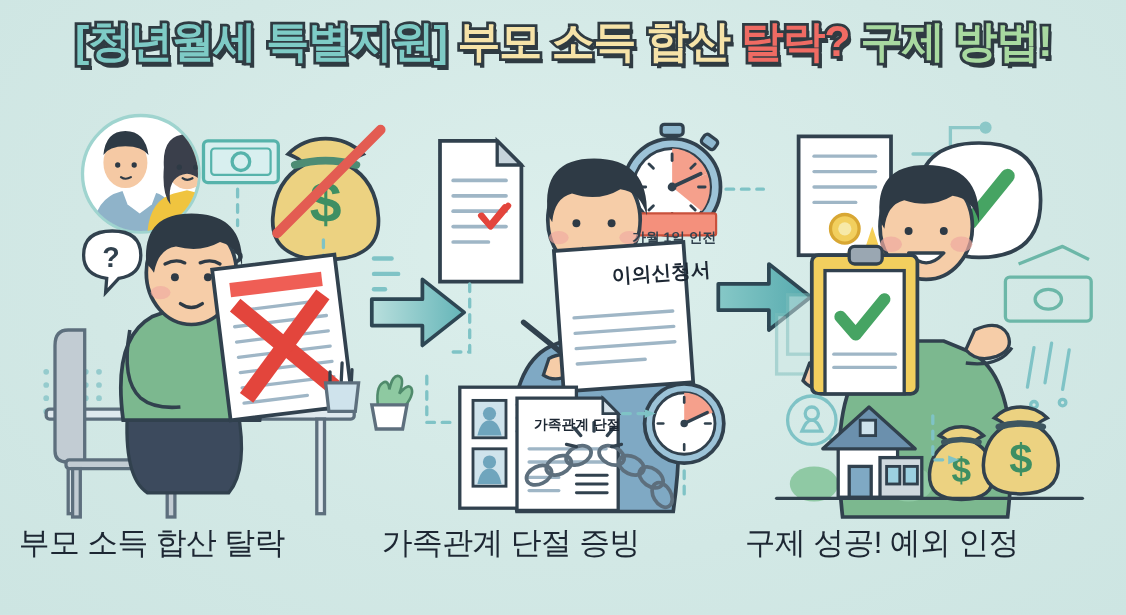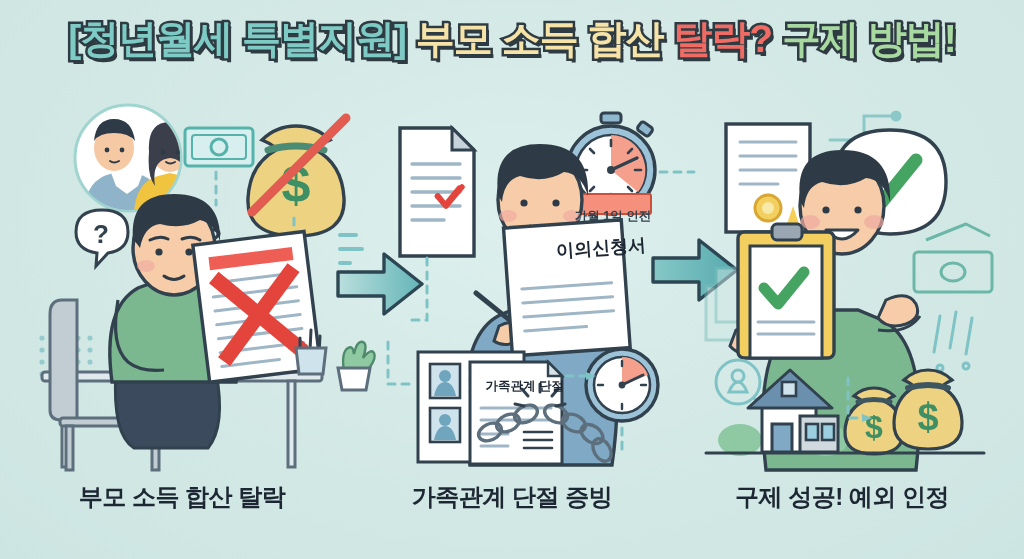--- a/index.html
+++ b/index.html
@@ -23,22 +23,22 @@
     paint-order:stroke fill;
     text-shadow:3px 4px 0 #2f3b42;
   }
   .t-teal{color:#7ecbc6;}
   .t-cream{color:#f6e3a8;}
   .t-red{color:#ef6b63;}
   .t-green{color:#a8d9a0;}
 
   
   .caption{
-    position:absolute;bottom:46px;width:330px;text-align:center;
-    font-size:24px;font-weight:bold;color:#1d2733;letter-spacing:-0.5px;
+    position:absolute;bottom:46px;width:330px;
+    font-size:28px;font-weight:normal;color:#1d2733;letter-spacing:-0.5px;
     white-space:nowrap;
   }
   #cap1{left:17px;}
   #cap2{left:347px;}
   #cap3{left:677px;}
 </style>
 </head>
 <body>
 
 <div id="stage">

